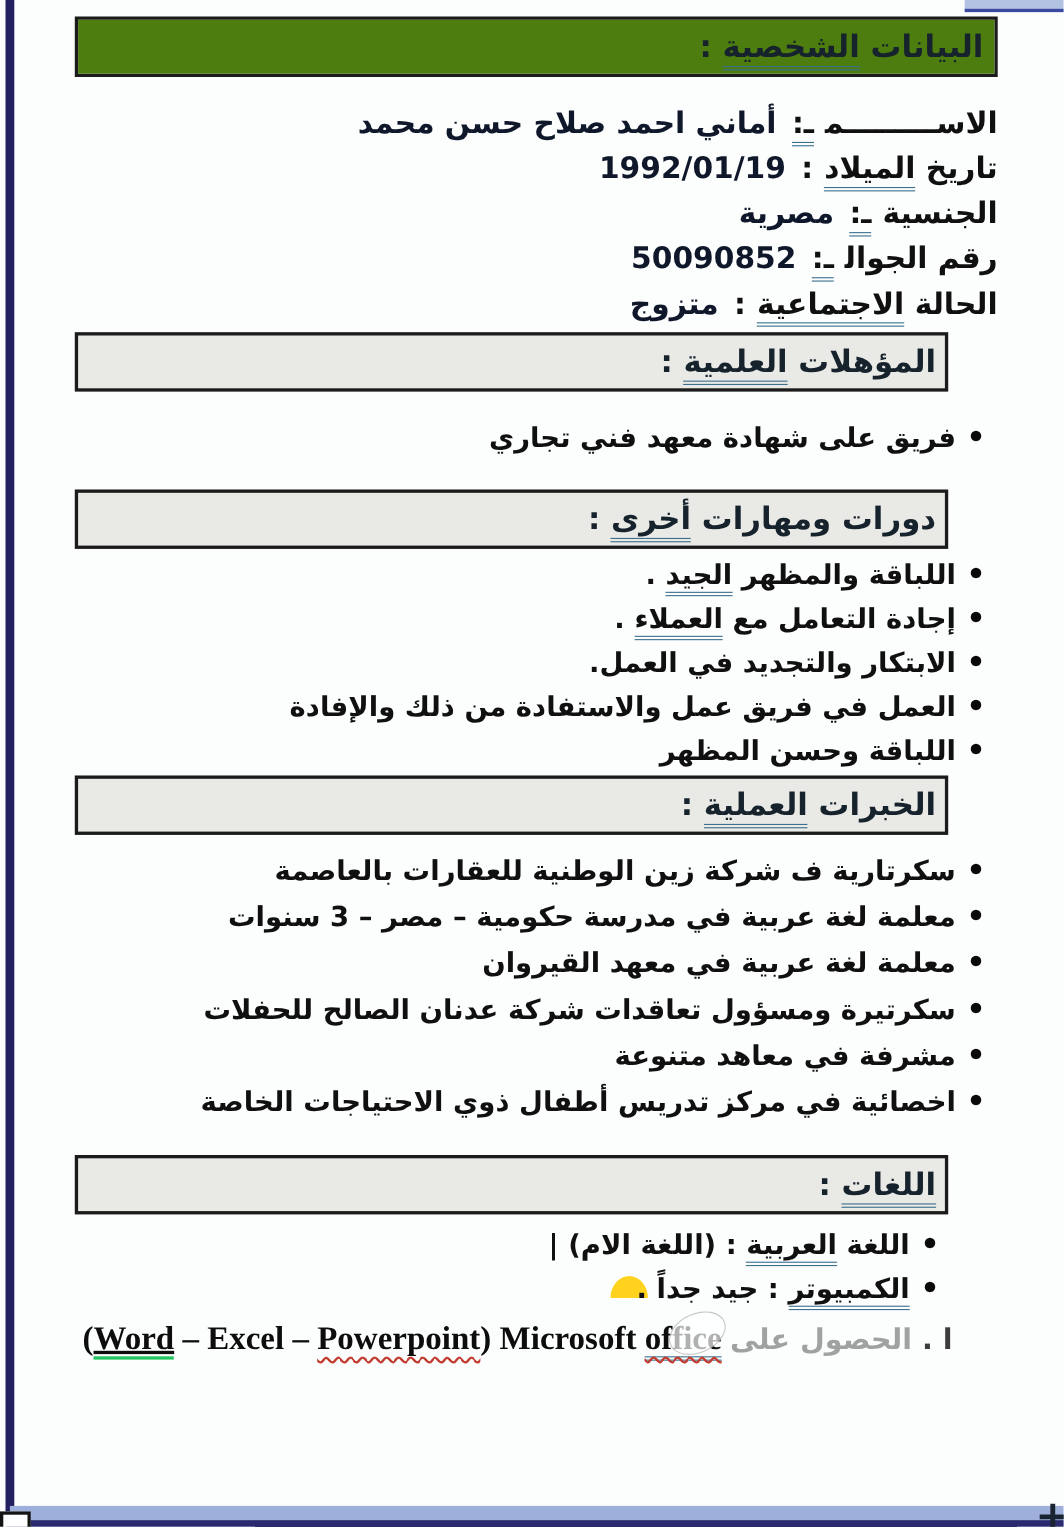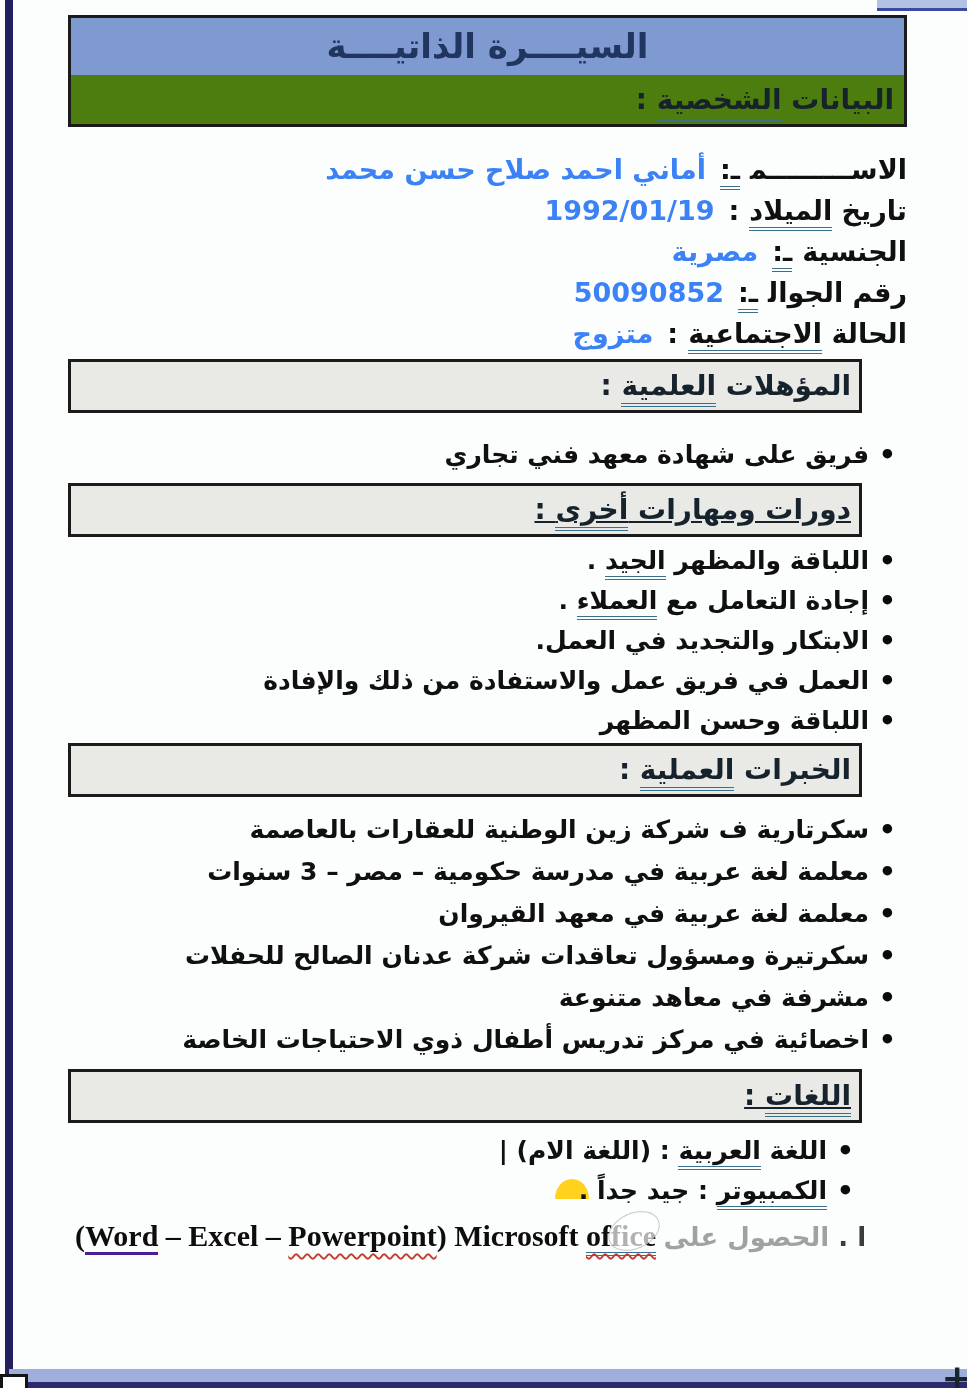--- a/index.html
+++ b/index.html
@@ -25,49 +25,49 @@
   }
   .subtitle-row{
     height:49px;line-height:49px;background:#4d7c0f;padding-left:8px;padding-right:10px;
     font-size:28px;font-weight:bold;color:#16222c;
   }
   .u{border-bottom:4px double #3b6f8e;padding-bottom:1px;}
 
   .fields{margin-top:22px;font-size:27px;font-weight:bold;}
   .frow{line-height:41px;}
   .fsep{margin:0 10px 0 14px;}
-  .fval{color:#3b82f6;}
+  .fval{color:#0f172a;}
 
   .section-box{
     margin-right:45px;border:3px solid #1b1b1b;background:#e9e9e6;
     height:48px;line-height:48px;padding-right:8px;
     font-size:28px;font-weight:bold;color:#16222c;
   }
-  .mt8{margin-top:5px;} .mt24{margin-top:8px;text-decoration:underline;} .mt2{margin-top:2px;}
+  .mt8{margin-top:5px;} .mt24{margin-top:27px;} .mt2{margin-top:2px;}
 
   ul.blist{list-style:none;margin:0 38px 0 0;padding:0;font-size:25px;font-weight:bold;}
   ul.blist li{position:relative;line-height:40px;}
   ul.blist li::before{content:"•";position:absolute;right:-27px;top:0;font-size:27px;color:#0a0a0a;}
   ul#list-qualifications{margin-top:22px;}
   ul#list-skills{margin-top:4px;}
   ul#list-experience{margin-top:12px;}
   ul#list-experience li{line-height:42px;}
   ul#list-languages{margin-top:8px;margin-right:80px;}
 
   .sun{
     display:inline-block;width:34px;height:20px;margin-right:-10px;margin-left:2px;
     background:#ffd21e;border-radius:17px 17px 0 0 / 20px 20px 0 0;vertical-align:baseline;
   }
 
   .ms-line{
     direction:ltr;text-align:left;margin-top:8px;padding-left:7px;
     font-family:"Liberation Serif","DejaVu Serif",serif;
     font-size:30px;font-weight:bold;color:#0d0d0d;white-space:nowrap;
   }
-  .u-plain{border-bottom:3px solid #4c1d95;}
+  .u-plain{border-bottom:3px solid #22c55e;text-decoration:underline;}
   .wavy{
     text-decoration-line:underline;text-decoration-style:wavy;
     text-decoration-color:#c23b2e;text-decoration-thickness:2px;text-underline-offset:7px;
   }
   .u-blue{border-bottom:4px double #3b6f8e;position:relative;}
   .u-blue::after{ 
     content:"";position:absolute;left:30%;top:-6px;width:52px;height:34px;
     background:rgba(255,255,255,0.68);border:1px solid rgba(130,130,130,0.45);
     border-radius:50%;transform:rotate(-24deg);
   }
@@ -77,21 +77,20 @@
 </style>
 </head>
 <body>
 
 <div class="left-border"></div>
 <div class="topright-strip"></div>
 
 <div class="content">
 
   <div class="title-box">
-    <div class="title-row">السيــــرة الذاتيــــة</div>
     <div class="subtitle-row"><span>البيانات </span><span class="u">الشخصية</span><span> :</span></div>
   </div>
 
   <div class="fields" id="fields">
       <div class="frow"><span class="flabel"><span>الاســـــــــم</span></span><span class="fsep u">ـ:</span><span class="fval">أماني احمد صلاح حسن محمد</span></div>
       <div class="frow"><span class="flabel"><span>تاريخ </span><span class="u">الميلاد</span></span><span class="fsep">:</span><span class="fval">1992/01/19</span></div>
       <div class="frow"><span class="flabel"><span>الجنسية</span></span><span class="fsep u">ـ:</span><span class="fval">مصرية</span></div>
       <div class="frow"><span class="flabel"><span>رقم الجوال</span></span><span class="fsep u">ـ:</span><span class="fval">50090852</span></div>
       <div class="frow"><span class="flabel"><span>الحالة </span><span class="u">الاجتماعية</span></span><span class="fsep">:</span><span class="fval">متزوج</span></div>
     </div>

